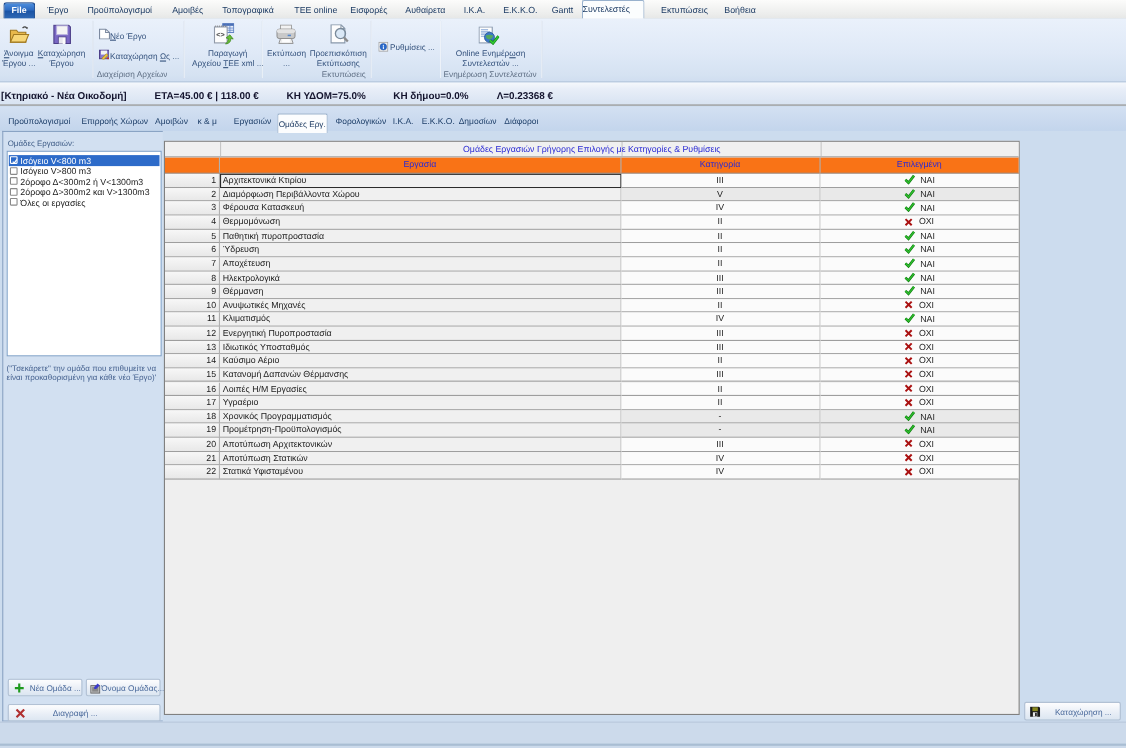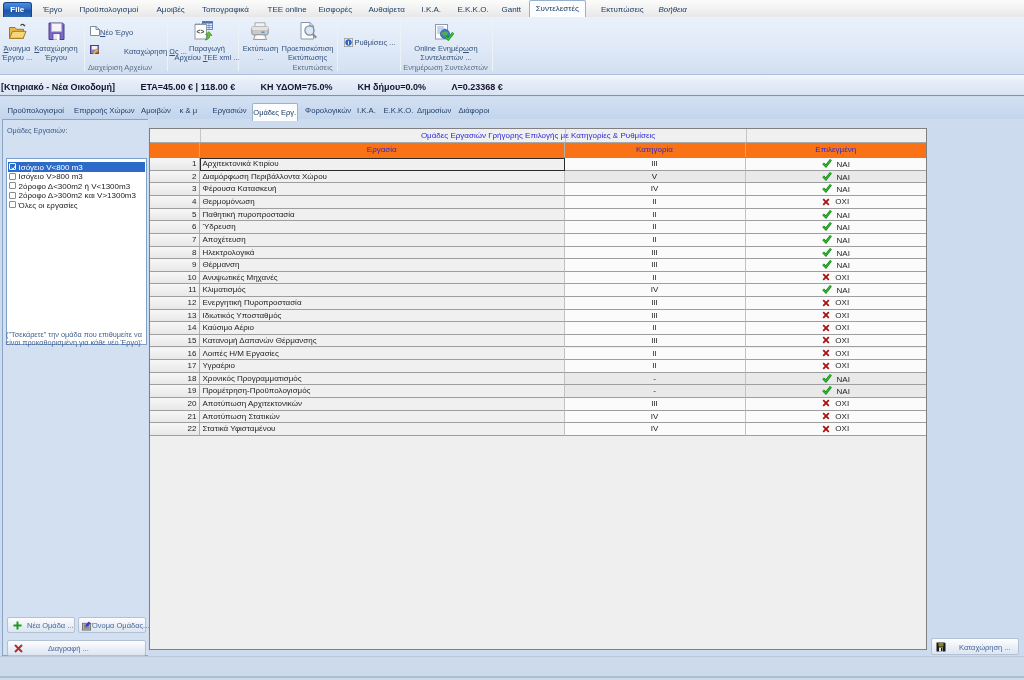--- a/index.html
+++ b/index.html
@@ -8,21 +8,21 @@
 
 #menubar { position:absolute; left:0; top:0; width:1024px; height:17px;
   background:linear-gradient(#fcfcfb,#ecedec 75%,#e6e7e6); }
 #filebtn { position:absolute; left:2.5px; top:1.5px; width:29.5px; height:15.5px;
   background:linear-gradient(#4c8ede 0%,#2d6ac0 45%,#1b54a5 50%,#2f68b4 100%);
   border:1px solid #15458c; border-bottom:none; border-radius:3px 3px 0 0;
   color:#fff; font-size:8px; font-weight:bold; text-align:center; line-height:14.5px; }
 .mi { position:absolute; top:4.5px; font-size:8px; color:#1e3c64; white-space:nowrap; }
 #acttab { position:absolute; left:528.5px; top:0px; width:57.5px; height:17px;
   background:#fbfdfe; border:1px solid #98b1cd; border-bottom:none;
-  border-radius:2px 2px 0 0; color:#1e3c64; font-size:8px; text-align:center;
+  border-radius:2px 2px 0 0; color:#1e3c64; font-size:8px; 
   line-height:16px; }
 
 #ribbon { position:absolute; left:0; top:17px; width:1024px; height:58px;
   background:linear-gradient(#eaf1fb, #dfe9f7 55%, #d5e2f2 90%, #d0def0);
   border-bottom:1px solid #aec0d8; }
 .rsep { position:absolute; top:2px; height:52px; width:1px;
   background:#c2cfe0; border-right:1px solid #edf2f9; }
 .blab { position:absolute; font-size:7.5px; color:#5f6f85; white-space:nowrap;
   top:46px; text-align:center; }
 .btxt { position:absolute; font-size:7.5px; color:#33517c; white-space:nowrap;
@@ -40,21 +40,21 @@
 #selt2 { position:absolute; left:251.5px; top:5.5px; width:46.5px; height:18px;
   background:#fcfdfe; border:1px solid #9cb2cc; border-bottom:none;
   border-radius:2px 2px 0 0; color:#1c3a62; font-size:7.5px;
   text-align:center; line-height:17px; }
 
 #leftpanel { position:absolute; left:2px; top:119px; width:146px; height:537px;
   background:#d2e0f1; border-left:1px solid #8aa4c4; border-top:1px solid #8aa4c4;
   border-bottom:1px solid #8aa4c4; }
 #lblgroups { position:absolute; left:7px; top:125.5px; font-size:7.2px; color:#3c5a85; }
 #listbox { position:absolute; left:6px; top:137px; width:141px; height:186.5px;
-  background:#fff; border:1px solid #7da0c8;margin-top:21px; }
+  background:#fff; border:1px solid #7da0c8; }
 .li { position:absolute; left:1px; width:137px; height:9.6px; font-size:8px;
   color:#1a1a1a; white-space:nowrap; }
 .li .cb { position:absolute; left:1px; top:1px; width:7px; height:7px;
   background:#fff; border:1px solid #8a8a8a; border-radius:1px; }
 .li .tx { position:absolute; left:10.5px; top:0.5px; }
 #li0 { background:#2d6bc9; color:#fff; }
 #li0 .cb { background:#2d6bc9; border:1px solid #fff; }
 #caption { position:absolute; left:6px; top:330.5px; width:142px; font-size:7.3px;
   color:#44608e; line-height:8.8px; white-space:nowrap; }
 .pbtn { position:absolute; background:linear-gradient(#fdfdfe,#e8eef6 60%,#dce6f1);
@@ -97,21 +97,21 @@
 <span class="mi" style="left:79.5px;">Προϋπολογισμοί</span>
 <span class="mi" style="left:156.5px;">Αμοιβές</span>
 <span class="mi" style="left:202px;">Τοπογραφικά</span>
 <span class="mi" style="left:267.5px;">ΤΕΕ online</span>
 <span class="mi" style="left:318.5px;">Εισφορές</span>
 <span class="mi" style="left:368.5px;">Αυθαίρετα</span>
 <span class="mi" style="left:421.5px;">Ι.Κ.Α.</span>
 <span class="mi" style="left:457.5px;">Ε.Κ.Κ.Ο.</span>
 <span class="mi" style="left:501.5px;">Gantt</span>
 <span class="mi" style="left:601px;">Εκτυπώσεις</span>
-<span class="mi" style="left:658.5px;font-style:italic;">Βοήθεια</span>
+<span class="mi" style="left:658.5px;">Βοήθεια</span>
 <div id="acttab">Συντελεστές</div>
 </div>
 
 <div id="ribbon">
 <div class="rsep" style="left:84px;"></div>
 <div class="rsep" style="left:166.5px;"></div>
 <div class="rsep" style="left:237.5px;"></div>
 <div class="rsep" style="left:336.5px;"></div>
 <div class="rsep" style="left:399.5px;"></div>
 <div class="rsep" style="left:492px;"></div>
@@ -137,21 +137,21 @@
 <path d="M6 0.5 v3 h3.5" fill="none" stroke="#7c8aa0" stroke-width="1"></path>
 </svg>
 <div class="btxt" style="left:100px;top:10.5px;text-align:left;"><span class="u">Ν</span>έο Έργο</div>
 
 <svg class="abs" style="left:89.5px;top:28px;" width="9.5" height="9" viewBox="0 0 9.5 9">
 <rect x="0.5" y="0.5" width="8.5" height="8" fill="#8a7ad0" stroke="#4c3f88" stroke-width="1"></rect>
 <rect x="1.8" y="1" width="5.5" height="3.6" fill="#f2f2f2"></rect>
 <path d="M2.6 8 l4.2 -4.2 l1.5 1.5 l-4.2 4.2 z" fill="#e8c040" stroke="#a88010" stroke-width="0.6"></path>
 <circle cx="8.2" cy="8" r="1" fill="#cc3322"></circle>
 </svg>
-<div class="btxt" style="left:100px;top:29.8px;text-align:left;margin-left:24px;">Καταχώρηση <span class="u">Ω</span>ς ...</div>
+<div class="btxt" style="left:100px;top:29.8px;text-align:left;">Καταχώρηση <span class="u">Ω</span>ς ...</div>
 
 <svg class="abs" style="left:193px;top:3.5px;" width="20" height="20" viewBox="0 0 20 20">
 <rect x="9.5" y="0.5" width="10" height="8" fill="#e8eefb" stroke="#5b7ec2" stroke-width="0.9"></rect>
 <rect x="9.5" y="0.5" width="10" height="2" fill="#4a6fb5"></rect>
 <path d="M9.5 4.5 h10 M9.5 6.5 h10 M12.5 0.5 v8 M16 0.5 v8" stroke="#5b7ec2" stroke-width="0.7" fill="none"></path>
 <rect x="2" y="3.5" width="11.5" height="14.5" fill="#fdfdfd" stroke="#9099a8" stroke-width="1"></rect>
 <path d="M3 3.5 v-1.3 M4.8 3.5 v-1.3 M6.6 3.5 v-1.3 M8.4 3.5 v-1.3 M10.2 3.5 v-1.3 M12 3.5 v-1.3" stroke="#888" stroke-width="0.8"></path>
 <text x="3.6" y="12.5" font-size="6.5" font-weight="bold" fill="#444" font-family="Liberation Sans">&lt;&gt;</text>
 <path d="M12 19 q5 -0.5 4.8 -5 l2.2 0.5 l-3 -3.8 l-3.5 2.8 l2.2 0.5 q-0.3 3.5 -2.7 5 z" fill="#6abf3a" stroke="#3d8a1d" stroke-width="0.7"></path>
 </svg>

